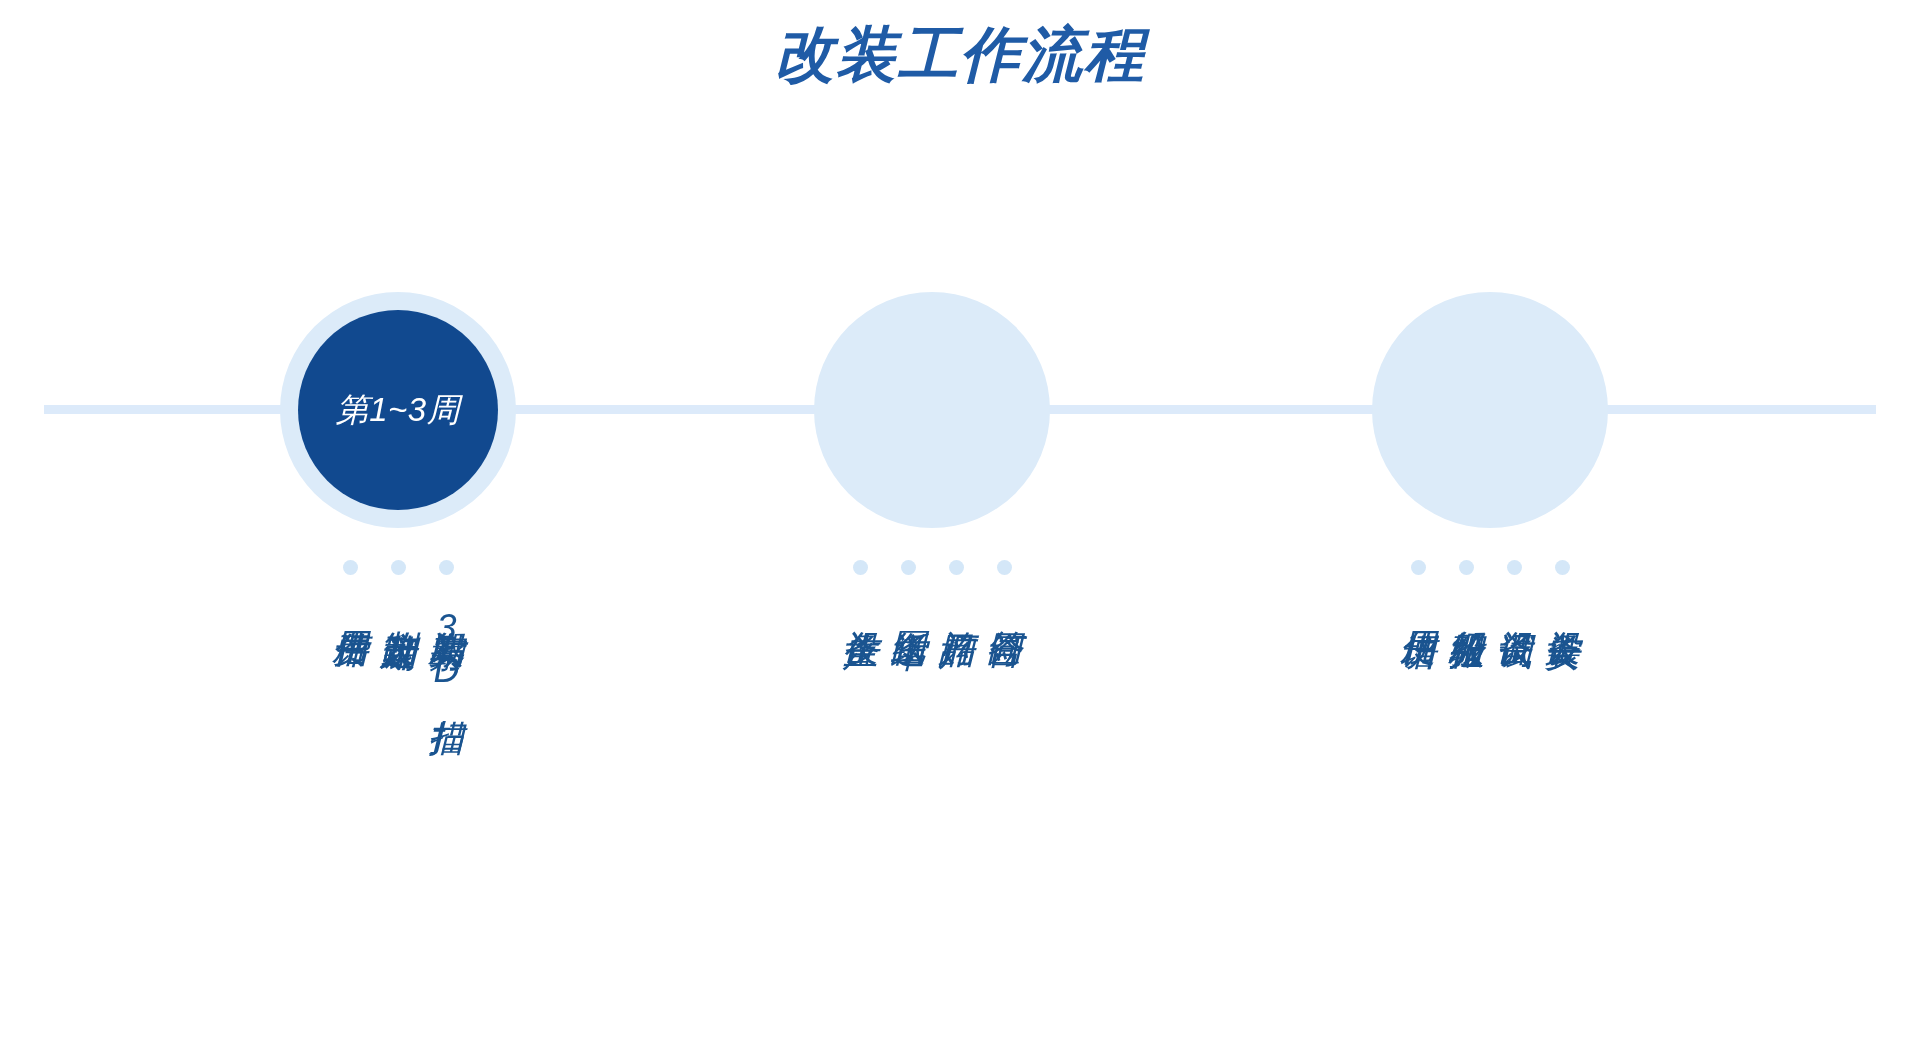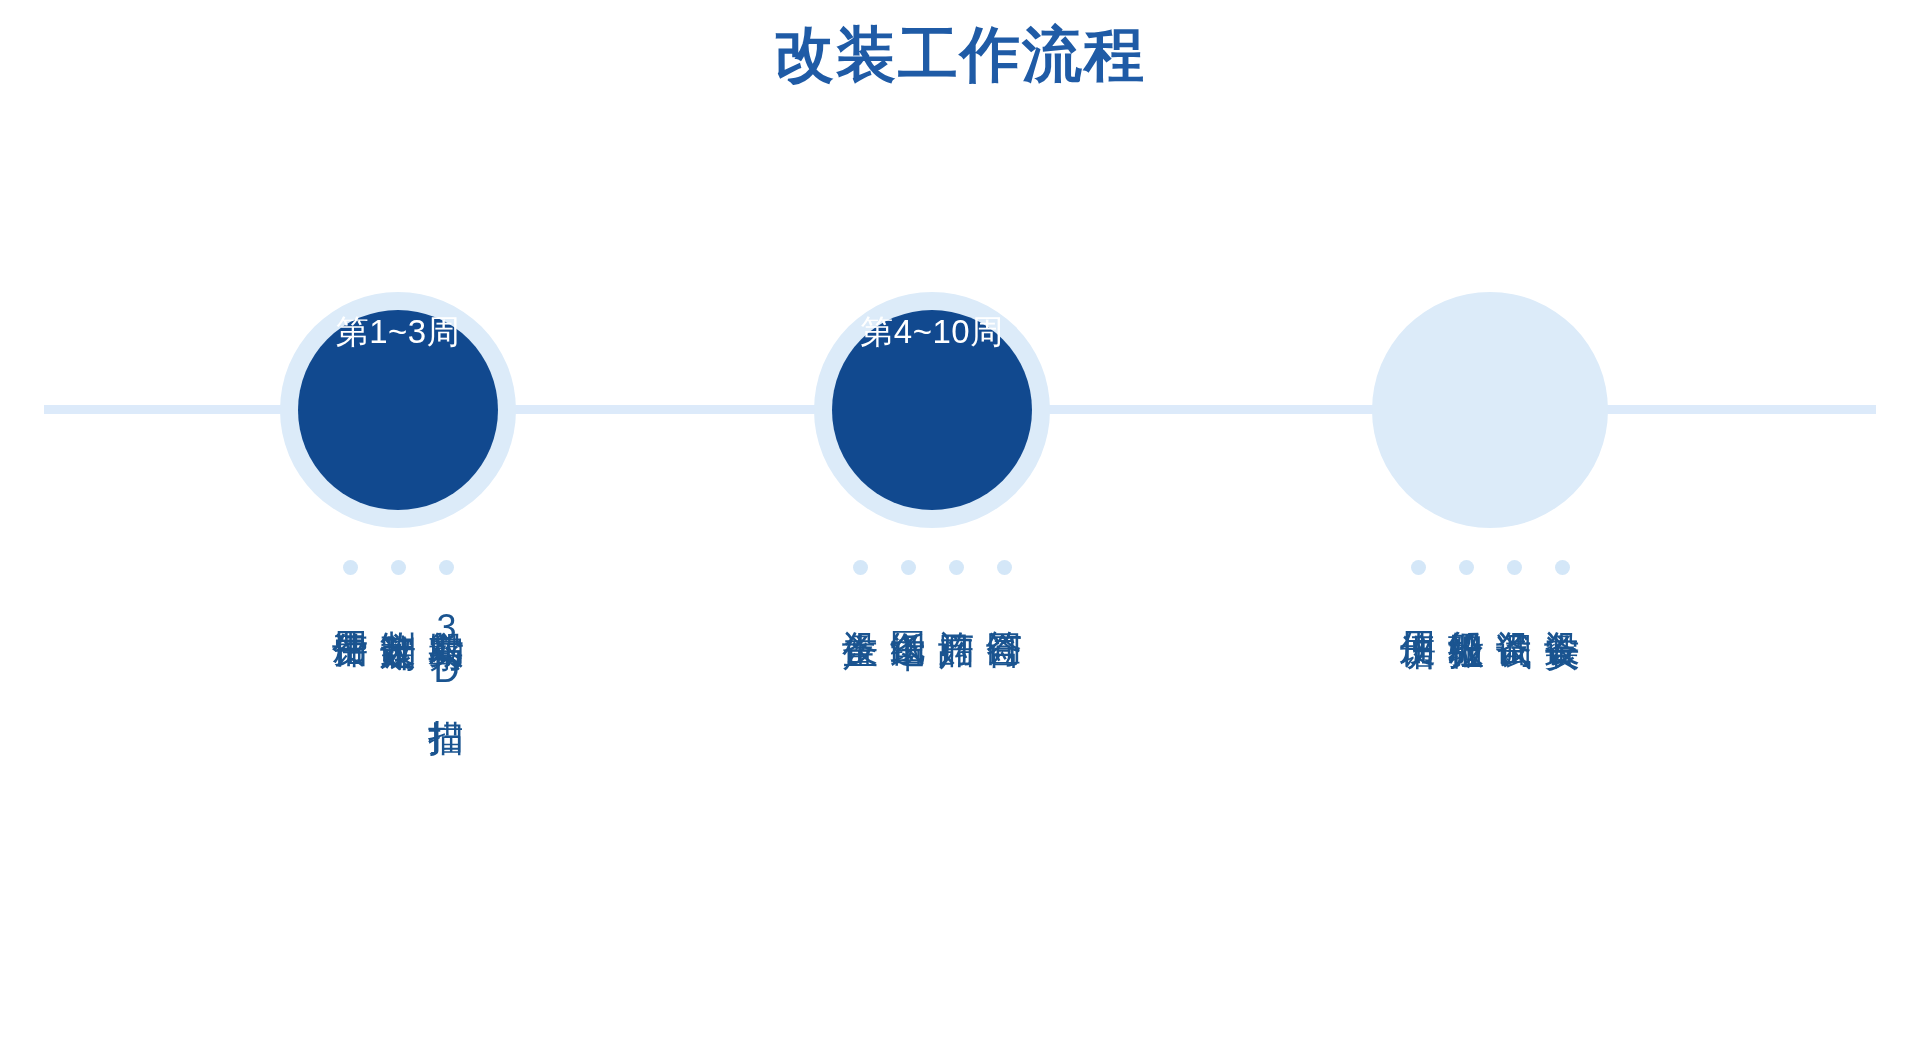--- a/index.html
+++ b/index.html
@@ -13,20 +13,21 @@
     font-family: "Liberation Sans", "DejaVu Sans", sans-serif;
     overflow: hidden;
     position: relative;
   }
 
   #slide {
     position: relative;
     width: 1920px;
     height: 784px;
     background: #ffffff;
+    font-style: italic;
   }
 
   
   #title {
     position: absolute;
     left: 0;
     top: 22px;
     width: 1920px;
     text-align: center;
     font-size: 60px;
@@ -72,20 +73,21 @@
 
   .node-core {
     position: absolute;
     left: 18px;
     top: 18px;
     width: 200px;
     height: 200px;
     border-radius: 50%;
     background: #11498f;
     display: flex;
+    align-items: center;
     justify-content: center;
   }
 
   .node-label {
     color: #ffffff;
     font-size: 33px;
     font-weight: 400;
     letter-spacing: 0.5px;
     white-space: nowrap;
   }
@@ -158,23 +160,20 @@
           </div>
           <div class="task-col">
             <div class="task-dot"></div>
             <div class="task-text">费用评估</div>
           </div>
         </div>
       </div>
       <div class="stage" style="left: 752px;">
         <div class="node-wrap">
           <div class="node-ring"></div>
-          <div class="node-core">
-            <span class="node-label">第4~10周</span>
-          </div>
         </div>
         <div class="tasks">
           <div class="task-col">
             <div class="task-dot"></div>
             <div class="task-text">签订合同</div>
           </div>
           <div class="task-col">
             <div class="task-dot"></div>
             <div class="task-text">订购产品</div>
           </div>

